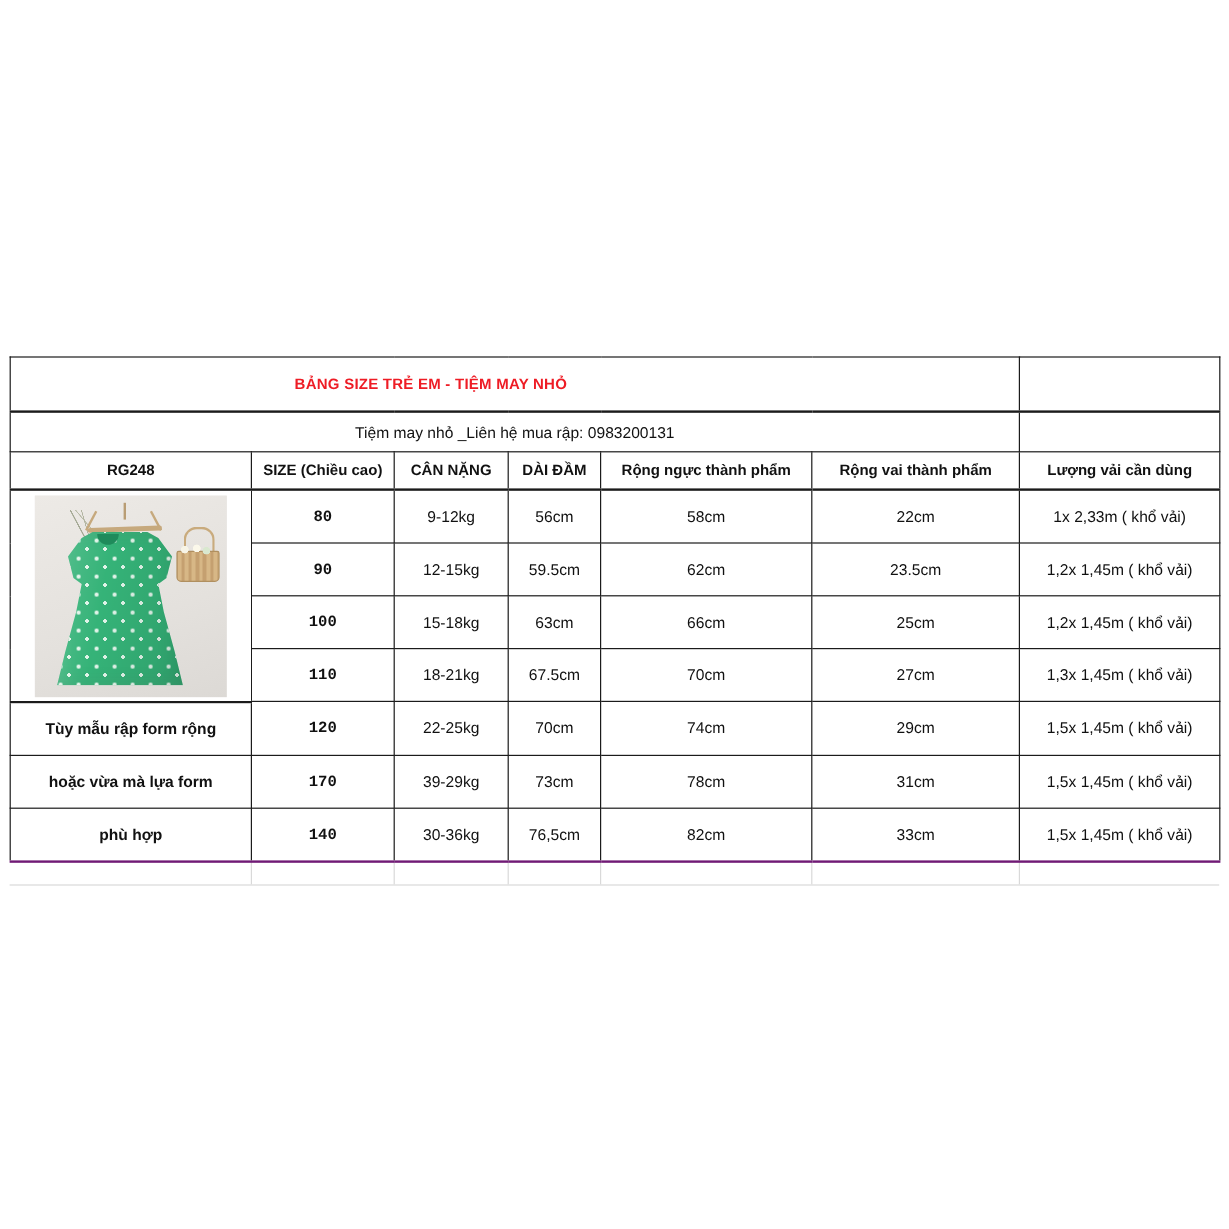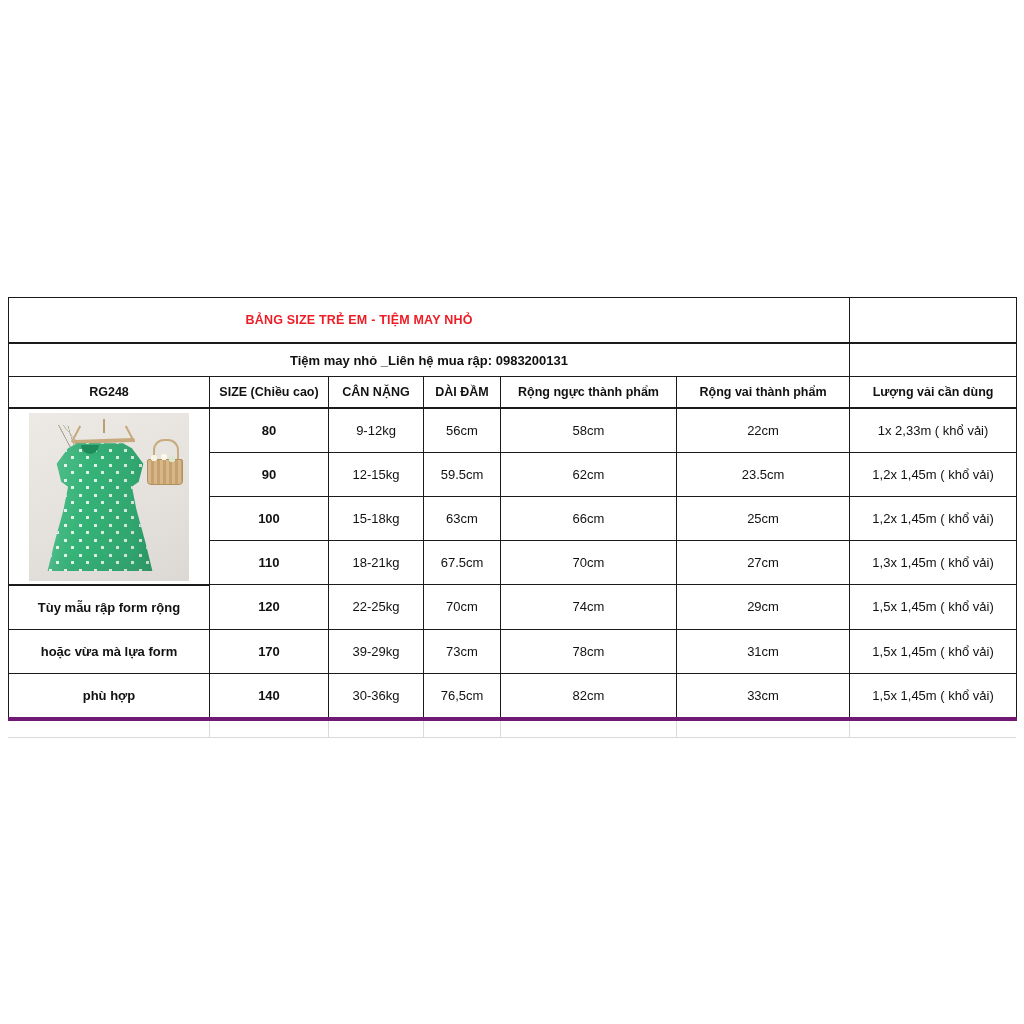--- a/index.html
+++ b/index.html
@@ -50,21 +50,21 @@
     letter-spacing:.2px;
     transform:translateX(-70px);
   }
   .blank-right{border-left:1px solid #1b1b1b;background:#ffffff;}
 
   
   .r-contact td{height:32px;}
   .contact-cell{
     background:#f6caca;
     font-size:13.5px;
-    font-weight:bold;
+    font-weight:normal;
     color:#1a1a1a;
     border-bottom:2px solid #1b1b1b;
     border-top:2px solid #1b1b1b;
   }
   .contact-blank{
     background:#ffffff;
     border-bottom:2px solid #1b1b1b;
     border-top:2px solid #1b1b1b;
   }
 
@@ -74,22 +74,22 @@
     font-weight:bold;
     font-size:12.5px;
     border-bottom:2px solid #1b1b1b;
     margin-top:40px;
   }
   .code-cell{background:#9ccc87;color:#111;font-size:13px;}
   .hd{background:#a4bbe9;color:#111;}
 
   
   .r-data td{height:43px;font-size:13px;}
-  .r-data td.num{font-weight:bold;}
-  .r-data:last-child td{border-bottom:4px solid #701a75;}
+  .r-data td.num{font-weight:bold;font-family:Liberation Mono, monospace;}
+  .r-data:last-child td{border-bottom:2px solid #701a75;}
 
   
   .img-cell{
     padding:0;
     border-bottom:2px solid #1b1b1b;
     position:relative;
   }
   .note-cell{
     color:#1414cf;
     font-weight:bold;

